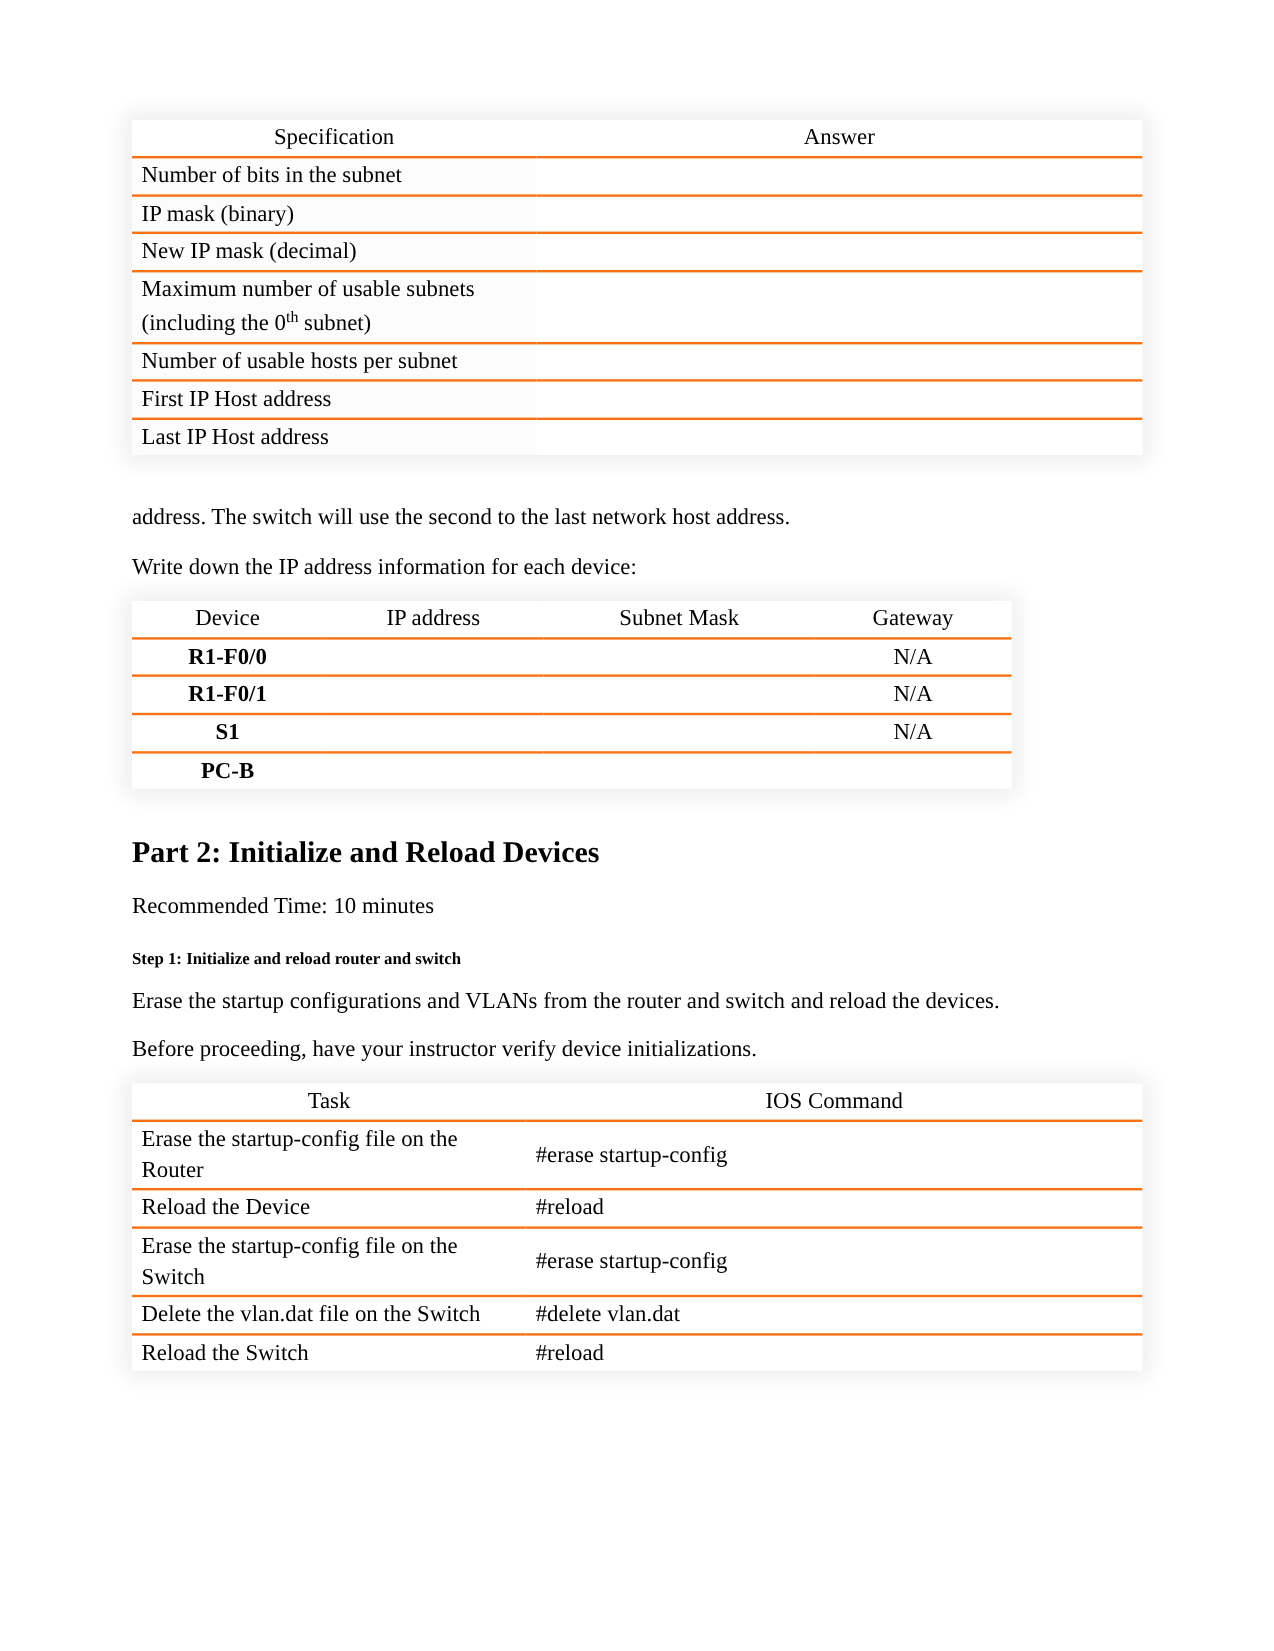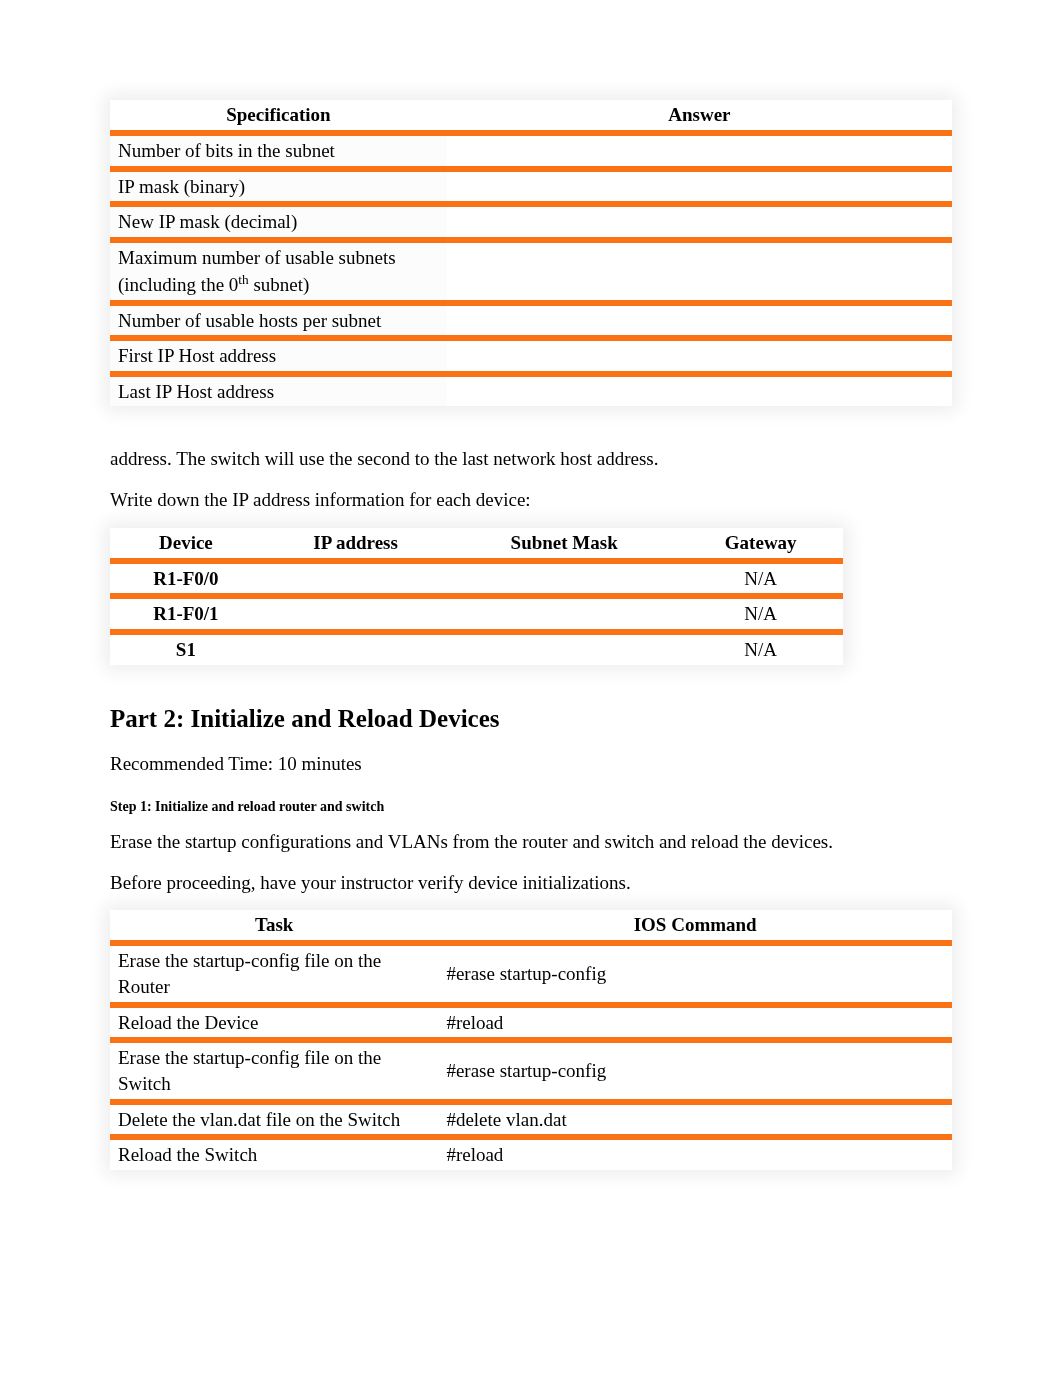--- a/index.html
+++ b/index.html
@@ -20,30 +20,30 @@
       box-shadow: 0 0 18px 6px rgba(0,0,0,0.07);
       background: #fff;
       margin-bottom: 40px;
       border-radius: 2px;
     }
     table {
       width: 100%;
       border-collapse: collapse;
     }
     th {
-      font-weight: bold;
+      font-weight: normal;
       text-align: center;
       padding: 4px 8px;
       background: #fff;
       border-bottom: 1px solid #a16207;
     }
     td {
       padding: 2px 8px;
       background: #fff;
-      border-top: 6px solid #f97316;
+      border-top: 2px solid #f97316;
       vertical-align: middle;
       line-height: 1.35;
     }
     .spec-table td:first-child {
       width: 40%;
       background: #fcfcfc;
     }
     .spec-table td:last-child {
       width: 60%;
     }
@@ -164,20 +164,26 @@
         <td></td>
         <td></td>
         <td>N/A</td>
       </tr>
       <tr>
         <td>S1</td>
         <td></td>
         <td></td>
         <td>N/A</td>
       </tr>
+      <tr>
+        <td>PC-B</td>
+        <td></td>
+        <td></td>
+        <td></td>
+      </tr>
     </tbody>
   </table>
 </div>
 
 <p class="h2">Part 2: Initialize and Reload Devices</p>
 <p class="para">Recommended Time: 10 minutes</p>
 <p class="h3">Step 1: Initialize and reload router and switch</p>
 <p class="para">Erase the startup configurations and VLANs from the router and switch and reload the devices.</p>
 <p class="para">Before proceeding, have your instructor verify device initializations.</p>
 

